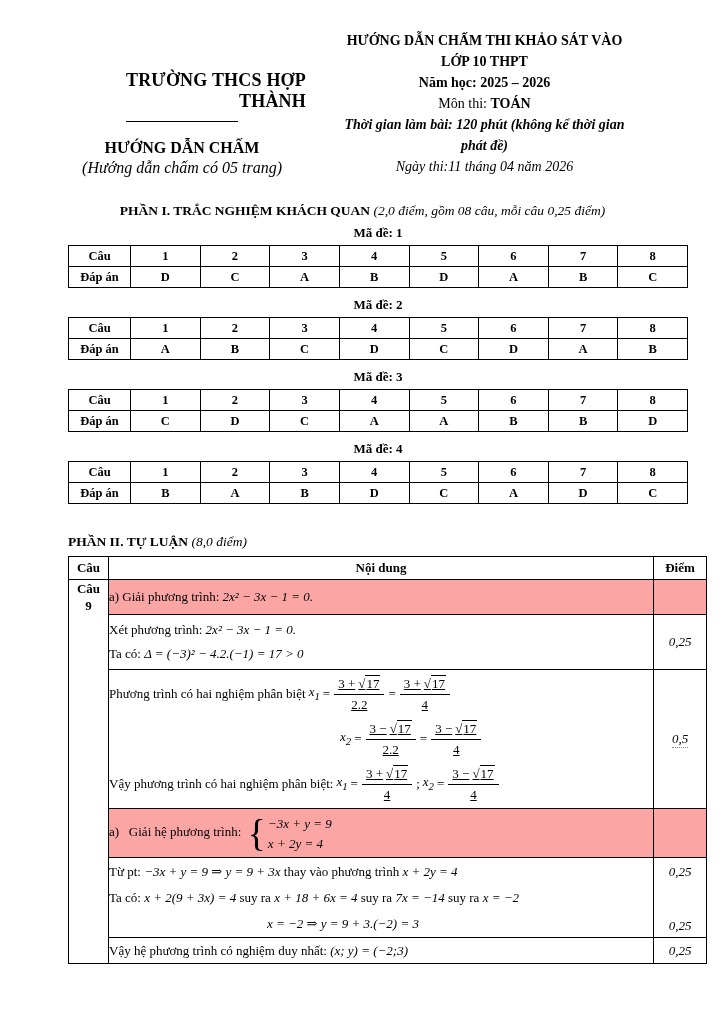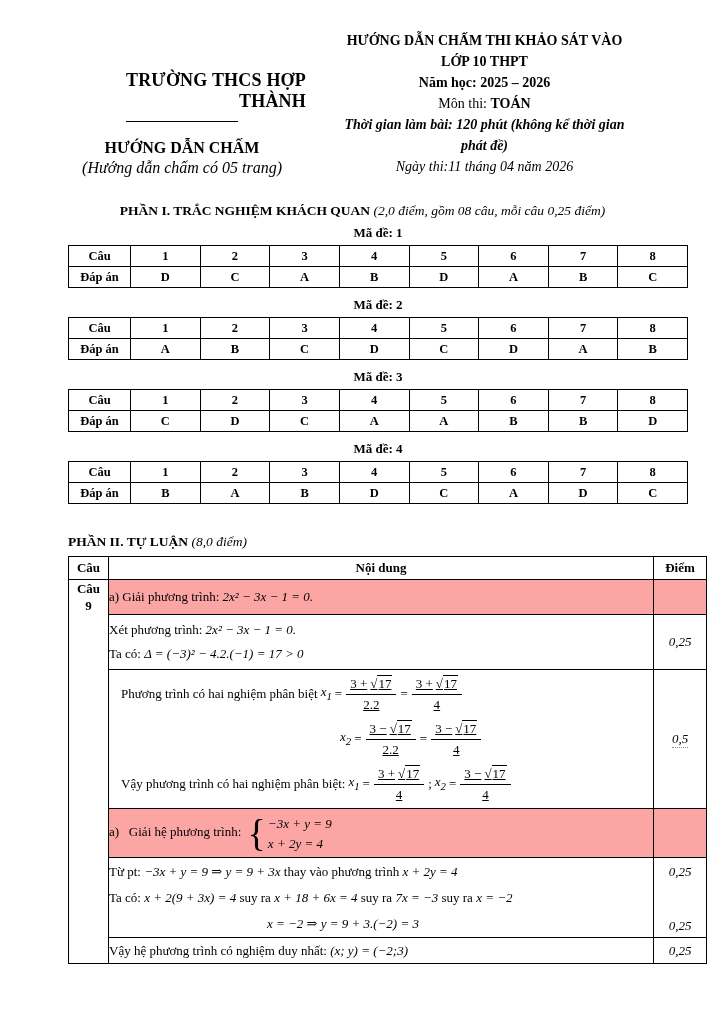--- a/index.html
+++ b/index.html
@@ -50,21 +50,21 @@
   .r-f td { height:25px; }
   .dotted { border-bottom:1.5px dotted #8a8a8a; padding-bottom:1px; }
   .pt-col { height:70px; display:flex; flex-direction:column; justify-content:space-between; align-items:center; padding-top:2px; }
 
   
   .frac { display:inline-flex; flex-direction:column; text-align:center; vertical-align:middle; margin:0 4px; line-height:16px;text-decoration:underline; }
   .frac .num { border-bottom:1px solid #000; padding:1px 4px 2px; white-space:nowrap; }
   .frac .den { padding-top:2px; }
   .sqrt { white-space:nowrap; margin-left:3px; }
   .sqrt .rad { border-top:1.2px solid #000; padding:0 1px; }
-  .c-line { display:flex; align-items:center; min-height:45px; line-height:16px;margin-left:12px; }
+  .c-line { display:flex; align-items:center; min-height:45px; line-height:16px; }
   .c-line2 { margin-left:228px; }
   .c-line .gap { margin:0 3px; }
 
   
   .sys-wrap { display:inline-flex; align-items:center; vertical-align:middle; margin-left:3px; }
   .brace { font-size:38px; line-height:36px; font-weight:400; margin-right:2px; }
   .sys { display:inline-flex; flex-direction:column; gap:3px; line-height:17px; }
   .d-indent { padding-left:30px;margin-top:47px; }
   .e-line { line-height:26px; }
   .e-line3 { margin-left:158px; }
@@ -354,21 +354,21 @@
             <span class="m">x + 2y = 4</span>
           </span>
         </span>
       </td>
       <td class="pt hl"></td>
     </tr>
 
     <tr class="r-e">
       <td class="nd">
         <div class="e-line"><span>Từ pt: </span><span class="m">−3x + y = 9 ⇒ y = 9 + 3x</span><span> thay vào phương trình </span><span class="m">x + 2y = 4</span></div>
-        <div class="e-line"><span>Ta có: </span><span class="m">x + 2(9 + 3x) = 4</span><span> suy ra </span><span class="m">x + 18 + 6x = 4</span><span> suy ra </span><span class="m">7x = −3</span><span> suy ra </span><span class="m">x = −2</span></div>
+        <div class="e-line"><span>Ta có: </span><span class="m">x + 2(9 + 3x) = 4</span><span> suy ra </span><span class="m">x + 18 + 6x = 4</span><span> suy ra </span><span class="m">7x = −14</span><span> suy ra </span><span class="m">x = −2</span></div>
         <div class="e-line e-line3"><span class="m">x = −2 ⇒ y = 9 + 3.(−2) = 3</span></div>
       </td>
       <td class="pt">
         <div class="pt-col">
           <i>0,25</i>
           <i>0,25</i>
         </div>
       </td>
     </tr>
 

